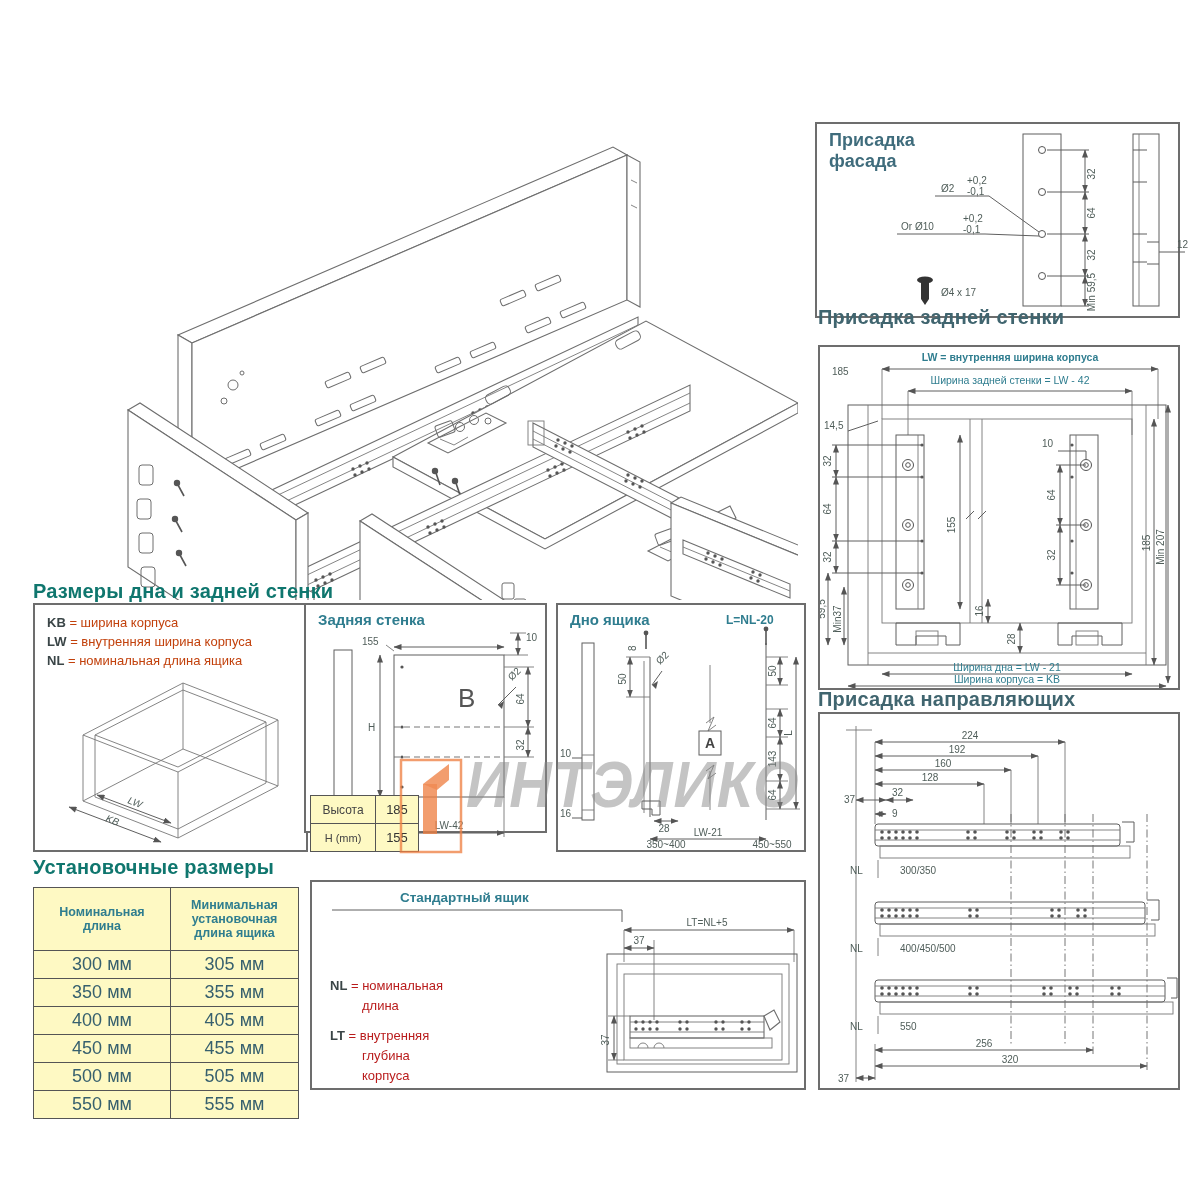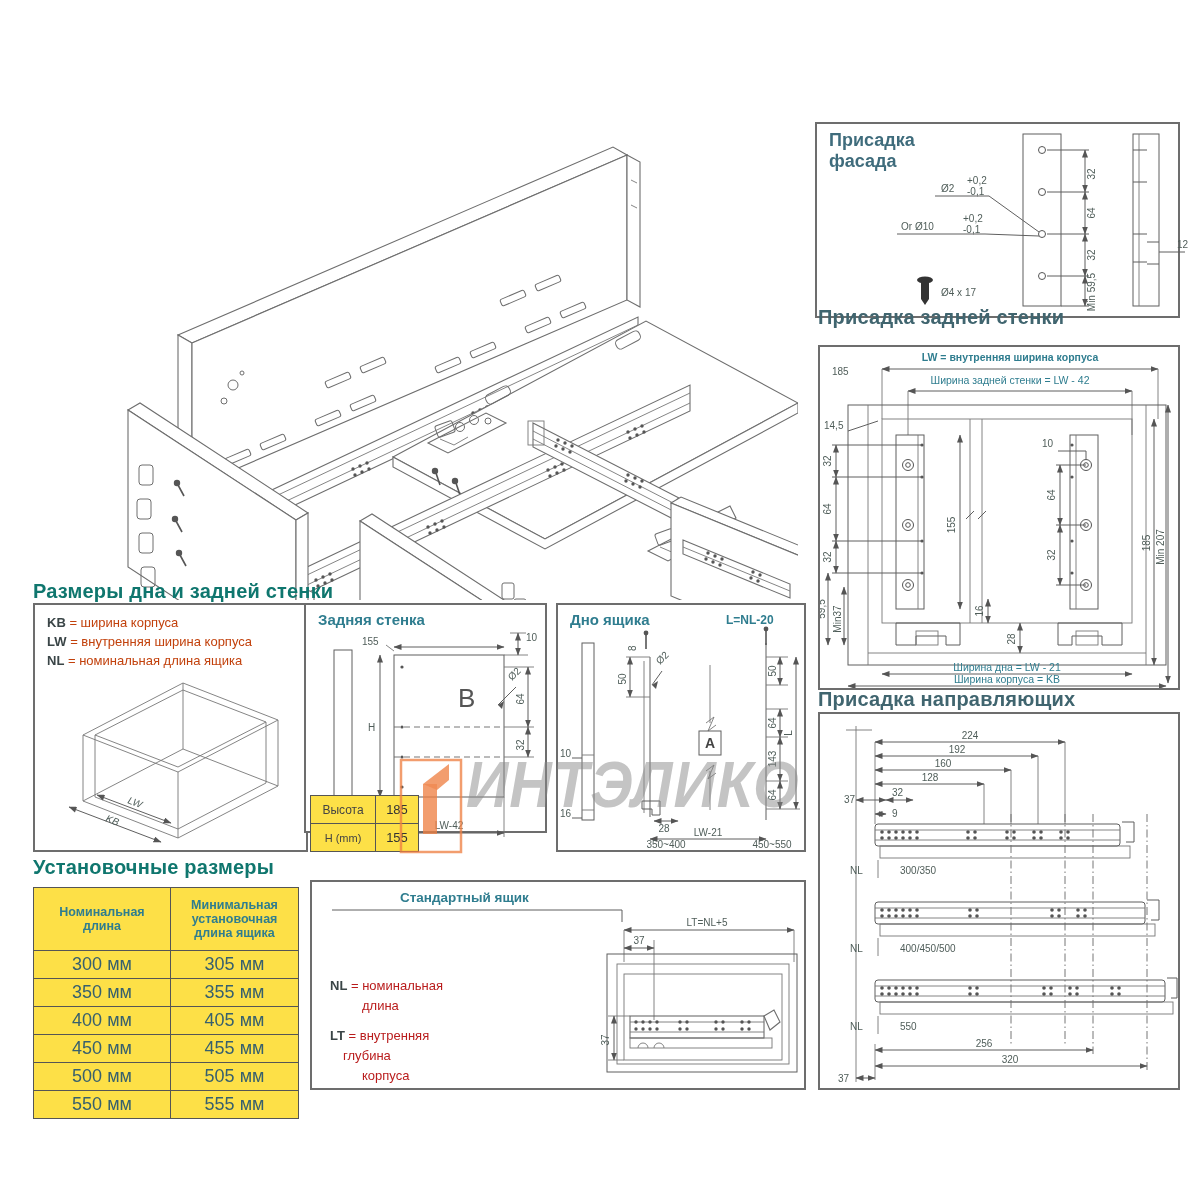--- a/index.html
+++ b/index.html
@@ -11,21 +11,21 @@
   .sub-title{position:absolute;font-weight:bold;color:#2f7d8f;font-size:15px;}
   .dimtxt{fill:#4f5d59;font-size:10px;font-family:"Liberation Sans",sans-serif;}
   .lbl{fill:#2f7d8f;font-family:"Liberation Sans",sans-serif;}
   svg{display:block;}
   .ln{stroke:#5f5f5f;stroke-width:1;fill:none;}
   .thin{stroke:#777;stroke-width:.9;fill:none;}
   .part{stroke:#6e6e6e;stroke-width:1.1;fill:#ffffff;}
   .dash{stroke:#666;stroke-width:.9;fill:none;stroke-dasharray:6 4;}
   .dashdot{stroke:#666;stroke-width:.9;fill:none;stroke-dasharray:8 3 1.5 3;}
   .dot{fill:#555;}
-  table.install{position:absolute;border-collapse:collapse;background:#fde047;}
+  table.install{position:absolute;border-collapse:collapse;background:#fef9c3;}
   table.install td,table.install th{border:1.6px solid #555;text-align:center;vertical-align:middle;}
   table.install th{font-size:12.5px;color:#2f7d8f;font-weight:bold;padding:4px 6px;}
   table.install td{font-size:18px;color:#37606e;height:25px;}
   .legend-row{font-size:13px;line-height:19px;white-space:nowrap;}
   .legend-row b{color:#3a4547;}
   .legend-row span{color:#c2410c;}
   .wm-text{position:absolute;left:466px;top:748px;font-size:64px;font-weight:bold;font-style:italic;
            color:#8a8a8a;opacity:.5;letter-spacing:1px;transform:scaleX(.92);transform-origin:left top;z-index:50;}
   .wm-logo{position:absolute;left:399px;top:758px;z-index:50;opacity:.9;}
   .kv{position:absolute;font-size:13px;}
@@ -775,21 +775,21 @@
   </table>
 
 <div class="panel" style="left:310px;top:880px;width:496px;height:210px;">
   <div class="sub-title" style="left:88px;top:8px;font-size:13.5px;">Стандартный ящик</div>
   <div class="kv" style="left:18px;top:94px;line-height:20px;">
     <b>NL</b> <span>= номинальная</span><br>
     <span style="margin-left:32px;margin-top:24px;">длина</span>
   </div>
   <div class="kv" style="left:18px;top:144px;line-height:20px;">
     <b>LT</b> <span>= внутренняя</span><br>
-    <span style="margin-left:13px;">глубина</span><br>
+    <span style="margin-left:32px;">глубина</span><br>
     <span style="margin-left:32px;">корпуса</span>
   </div>
   <svg style="position:absolute;left:0;top:0" width="492" height="206" viewBox="0 0 492 206">
     <polyline class="ln" points="20,28 310,28 310,40"></polyline>
     <line class="ln" x1="312" y1="48" x2="482" y2="48" marker-start="url(#as)" marker-end="url(#ae)"></line>
     <text class="dimtxt" x="395" y="44" font-size="12" text-anchor="middle">LT=NL+5</text>
     <g class="thin">
         <line x1="312" y1="48" x2="312" y2="80"></line>
         <line x1="482" y1="48" x2="482" y2="80"></line>
         <line x1="342" y1="58" x2="342" y2="138"></line>

